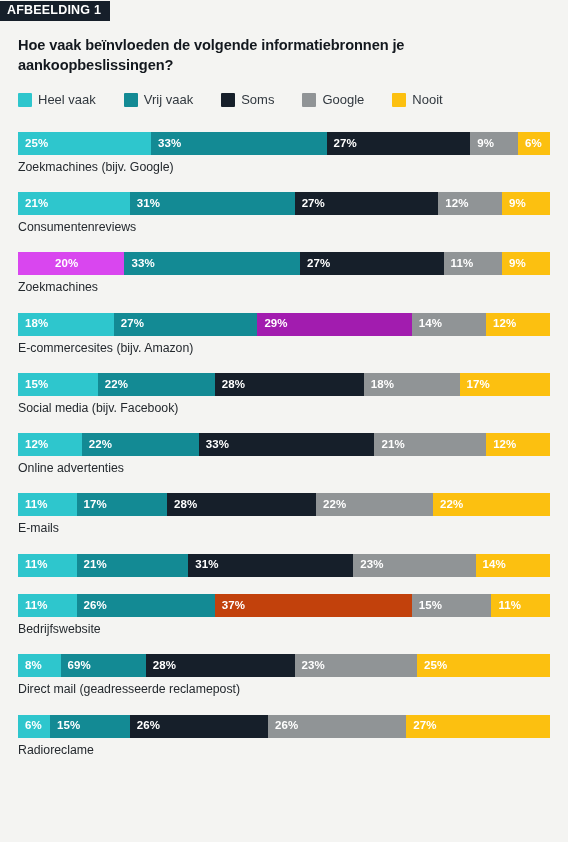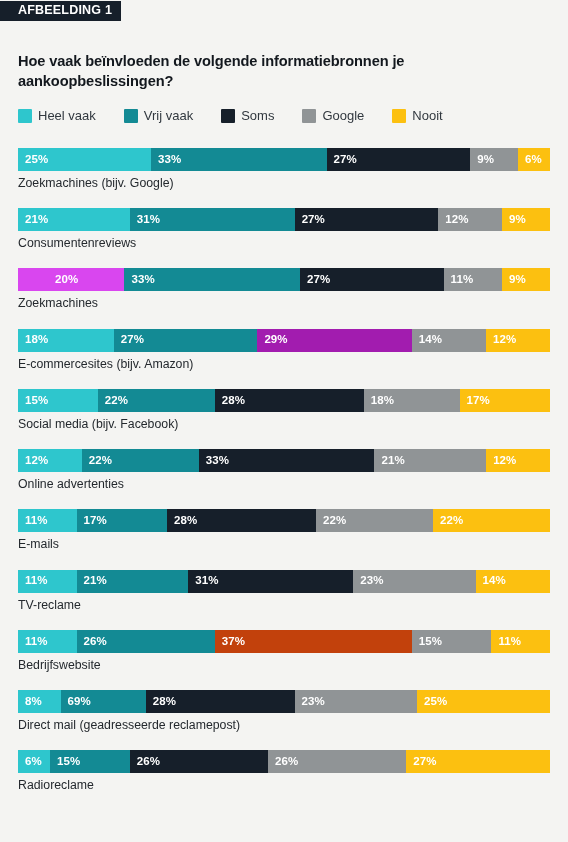--- a/index.html
+++ b/index.html
@@ -18,28 +18,28 @@
   }
 
   
   .badge {
     display: inline-block;
     background: #161f2a;
     color: #ffffff;
     font-size: 12.5px;
     font-weight: bold;
     letter-spacing: 0.2px;
-    padding: 3px 9px 4px 18px;
+    padding: 3px 9px 4px 7px;
     line-height: 1;
     margin: 0;
   }
 
   
   .chart-title {
-    margin: 30px 18px 0 18px;
+    margin: 14px 18px 0 18px;
     font-size: 14.6px;
     font-weight: bold;
     line-height: 1.42;
     color: #13181e;
     letter-spacing: -0.1px;
     max-width: 500px;
   }
 
   
   .legend {
@@ -288,21 +288,20 @@
         <div class="seg" style="background: rgb(22, 31, 42); flex: 0 0 31%;">
           <span class="seg-value">31%</span>
         </div>
         <div class="seg" style="background: rgb(144, 148, 150); flex: 0 0 23%;">
           <span class="seg-value">23%</span>
         </div>
         <div class="seg" style="background: rgb(252, 192, 16); flex: 0 0 14%;">
           <span class="seg-value">14%</span>
         </div>
       </div>
-      <div class="row-label">TV-reclame</div>
     </div>
     <div class="row">
       <div class="bar">
         <div class="seg" style="background: rgb(46, 198, 205); flex: 0 0 11%;">
           <span class="seg-value">11%</span>
         </div>
         <div class="seg" style="background: rgb(19, 138, 148); flex: 0 0 26%;">
           <span class="seg-value">26%</span>
         </div>
         <div class="seg" style="background: #c2410c; flex: 0 0 37%;">

